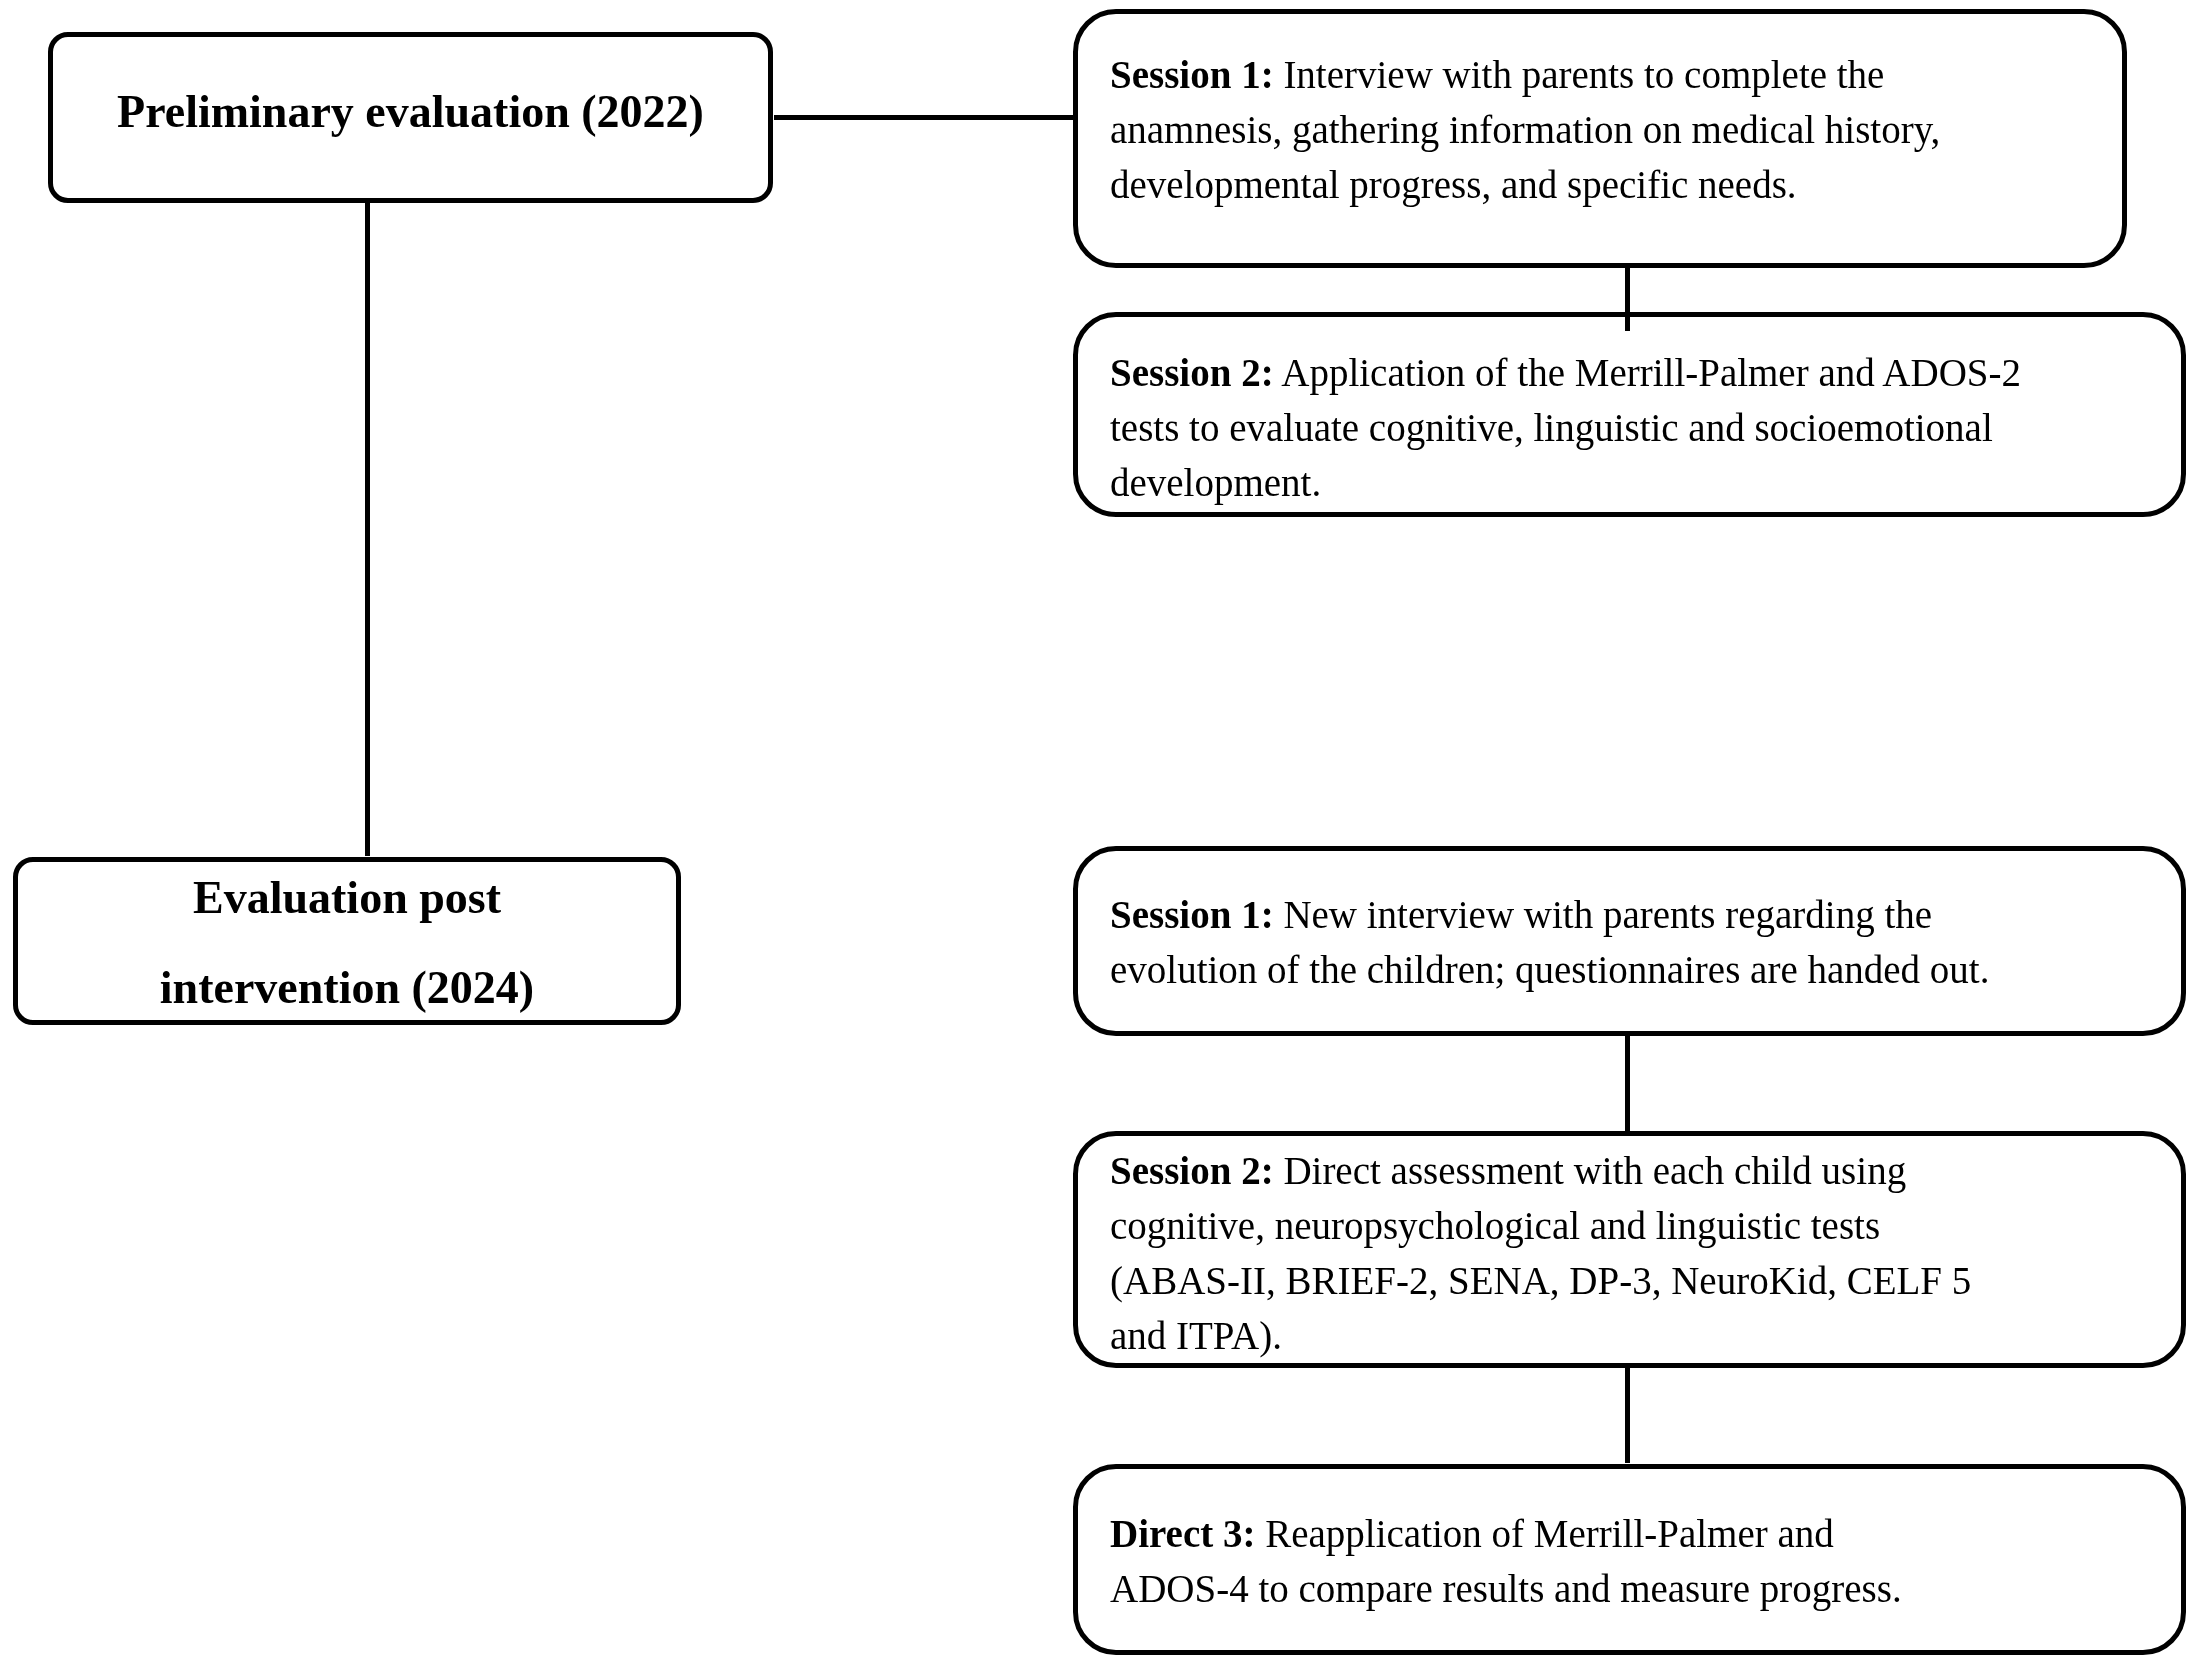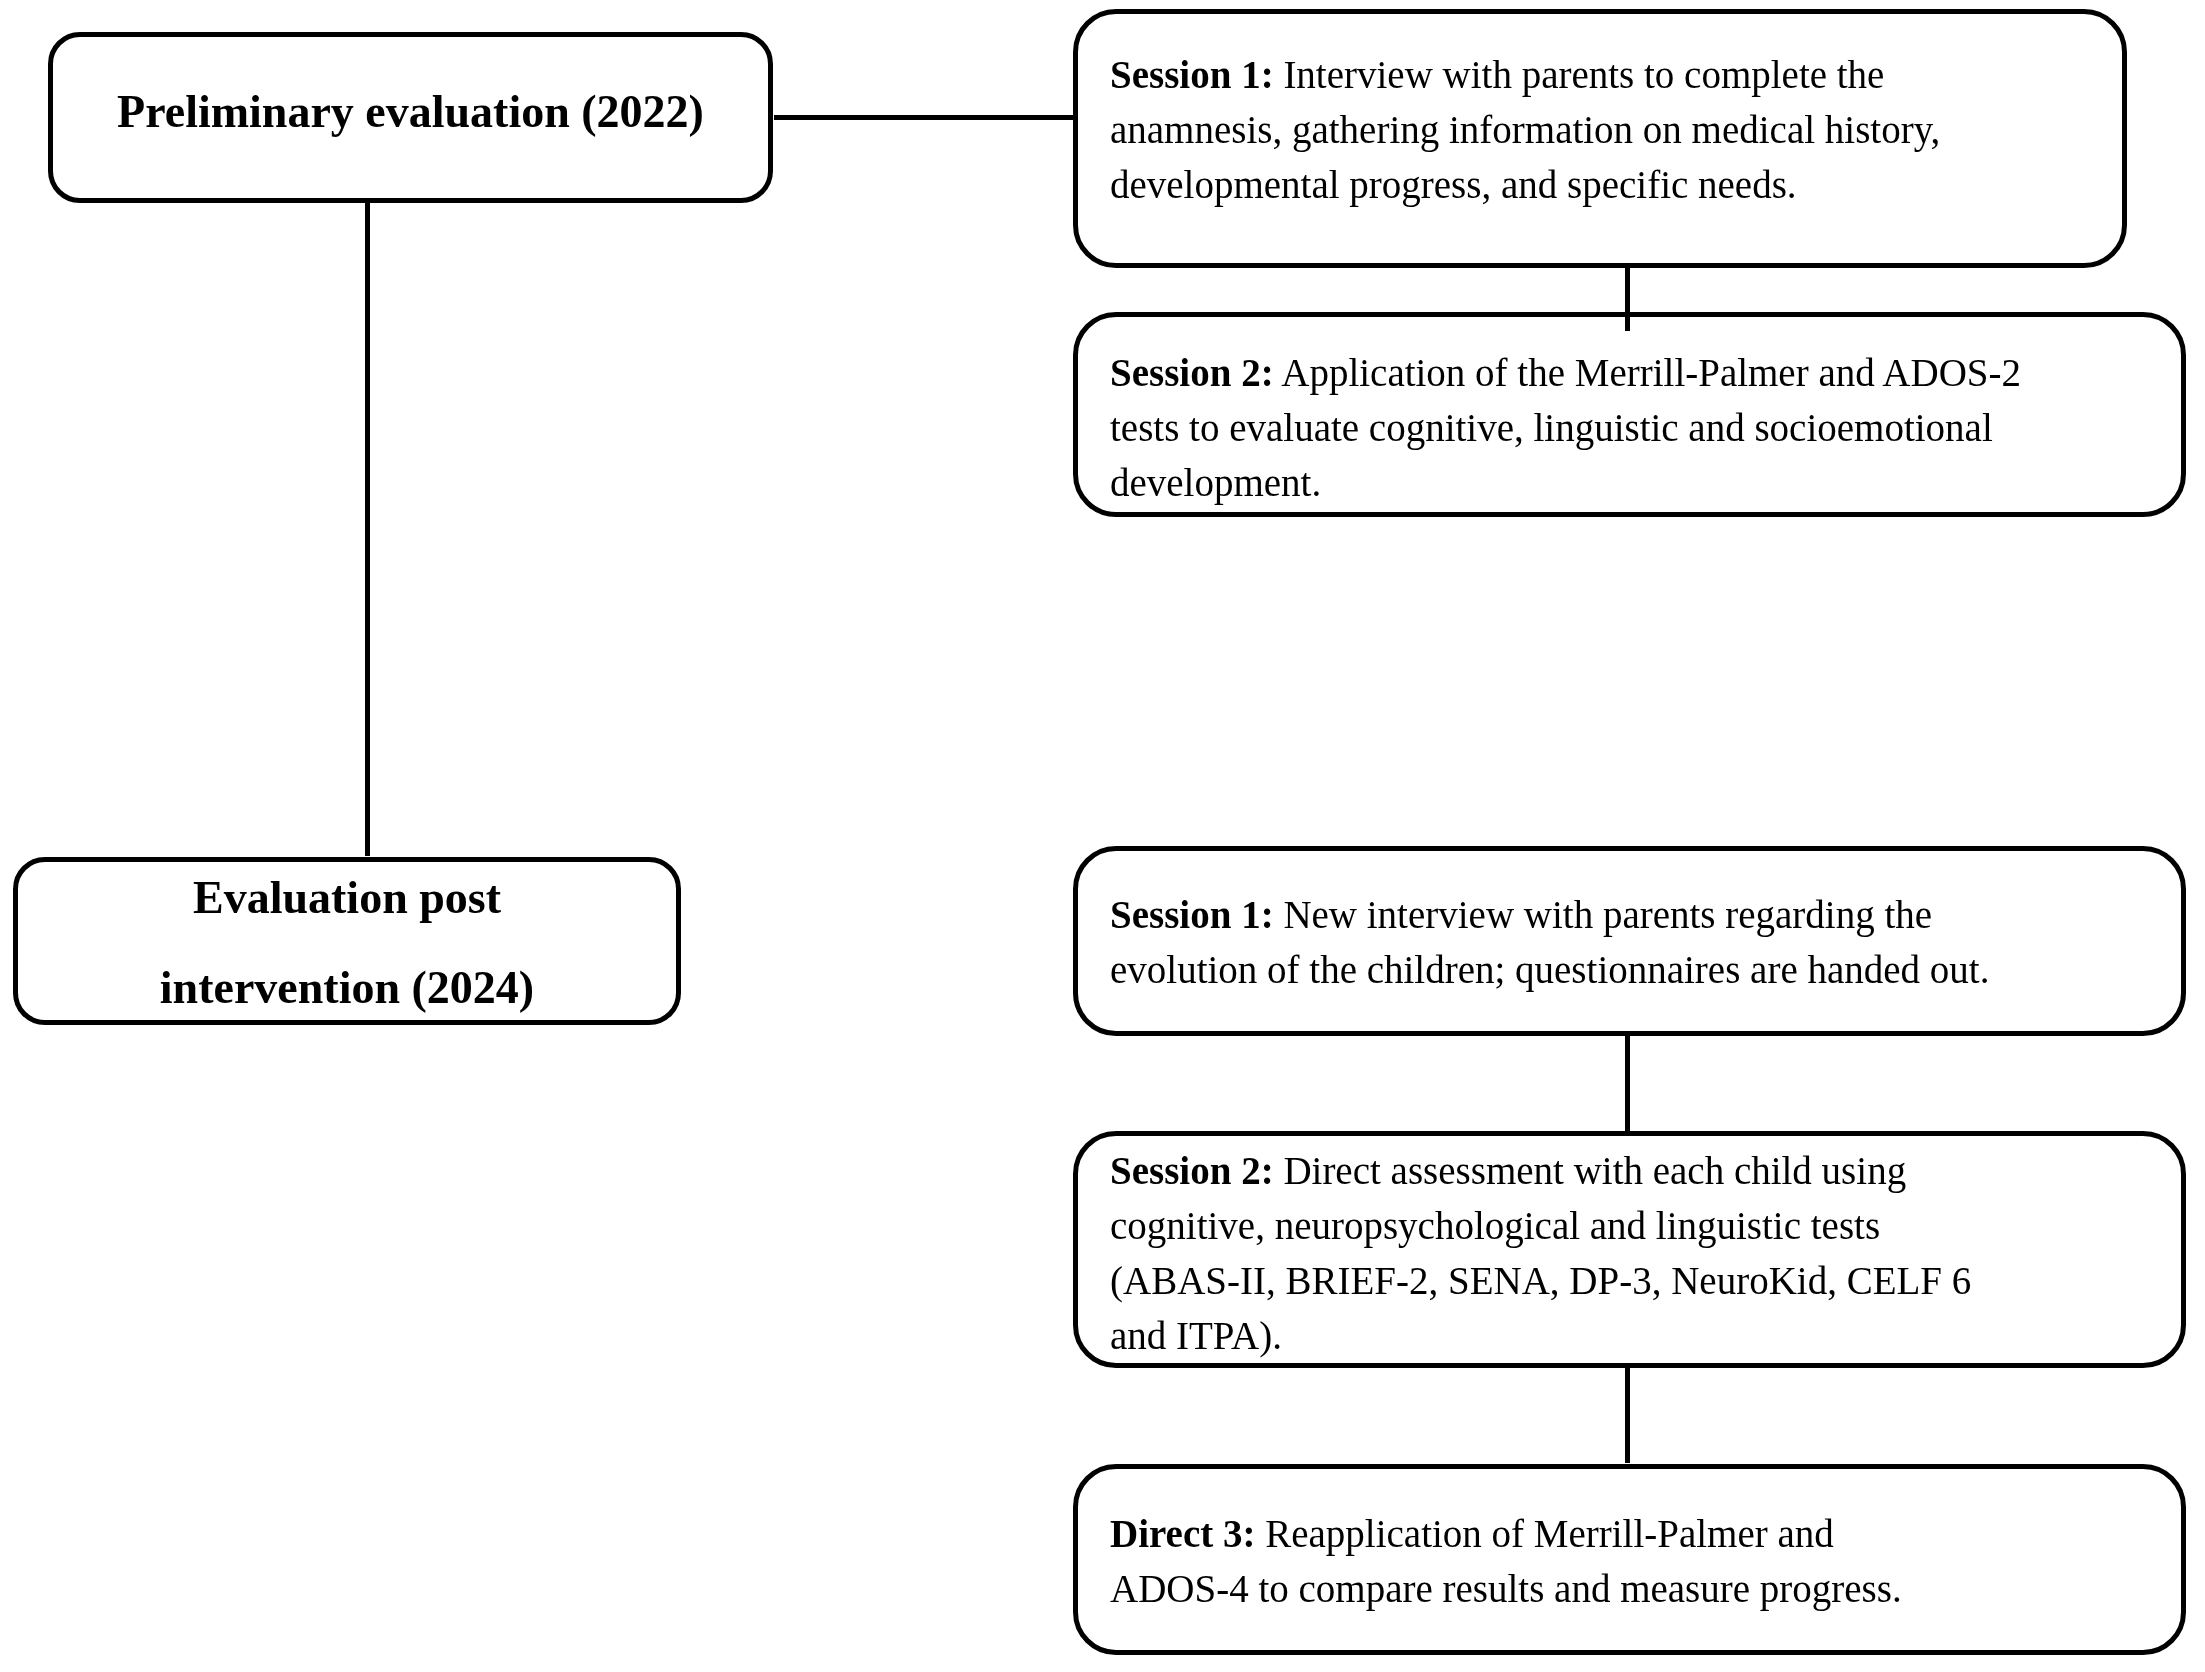--- a/index.html
+++ b/index.html
@@ -15,21 +15,21 @@
     font-family: "Liberation Serif", "DejaVu Serif", serif;
     color: #000000;
   }
   .node {
     position: absolute;
     box-sizing: border-box;
     background: #ffffff;
   }
   .lbox {
     border: 5.6px solid #000000;
-    border-radius: 32px;
+    border-radius: 20px;
     display: flex;
     flex-direction: column;
     align-items: center;
     justify-content: center;
     text-align: center;
   }
   .ltitle {
     font-size: 46px;
     font-weight: bold;
     line-height: 50px;
@@ -98,21 +98,21 @@
   </div>
 
   <div class="node rbox" id="node-r3">
     <p class="rtext"><span class="prefix">Session 1:</span> <span class="body-lines">New interview with parents regarding the
 evolution of the children; questionnaires are handed out.</span></p>
   </div>
 
   <div class="node rbox" id="node-r4">
     <p class="rtext"><span class="prefix">Session 2:</span> <span class="body-lines">Direct assessment with each child using
 cognitive, neuropsychological and linguistic tests
-(ABAS-II, BRIEF-2, SENA, DP-3, NeuroKid, CELF 6
+(ABAS-II, BRIEF-2, SENA, DP-3, NeuroKid, CELF 5
 and ITPA).</span></p>
   </div>
 
   <div class="node rbox" id="node-r5">
     <p class="rtext"><span class="prefix">Direct 3:</span> <span class="body-lines">Reapplication of Merrill-Palmer and
 ADOS-4 to compare results and measure progress.</span></p>
   </div>
 
   <div class="connector" id="conn-h-pre"></div>
   <div class="connector" id="conn-v-left"></div>

